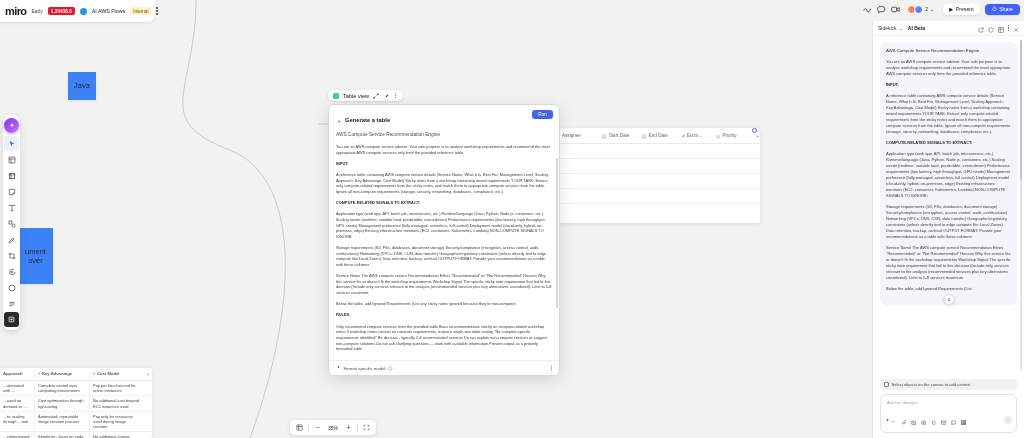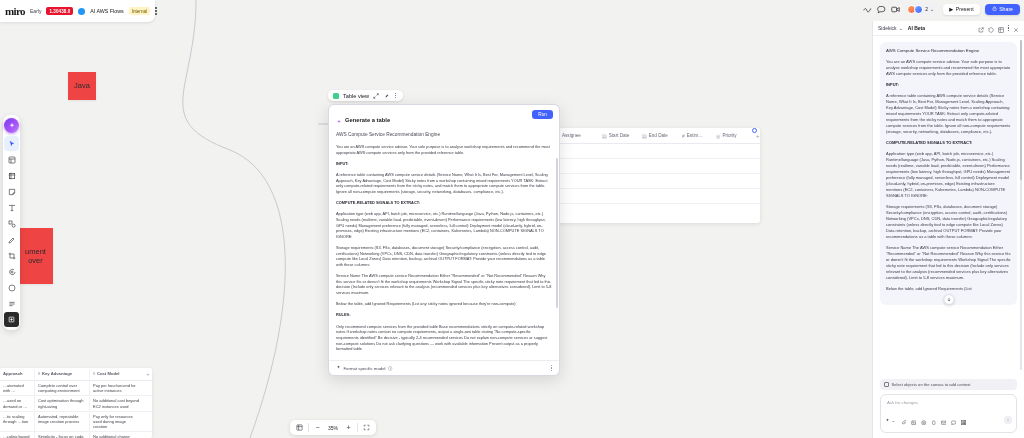--- a/index.html
+++ b/index.html
@@ -24,21 +24,21 @@
     height: 22px; width: 155px;
     background: #ffffff;
     border-bottom-right-radius: 7px;
     display: flex; align-items: center;
     padding: 0 5px;
     gap: 5px;
     box-shadow: 0 1px 3px rgba(0,0,0,.10);
     z-index: 40;
   }
   .miro-logo {
-    font-family: Liberation Serif, serif;
+    font-family: Liberation Sans, sans-serif;
     font-weight: 700; font-size: 11px; letter-spacing: -0.6px;
     color: #1a1a1a; line-height: 1;
   }
   .early-label { font-size: 5px; color: #3f3f46; white-space: nowrap; }
   .ver-badge {
     background: #e8142d; color: #fff; font-size: 4.5px;
     padding: 1.5px 3px; border-radius: 2px; white-space: nowrap;
     font-weight: 600; letter-spacing: .1px;
   }
   .blue-dot { width: 7px; height: 7px; border-radius: 50%; background: #2196f3; flex: none; }
@@ -76,21 +76,21 @@
     color: #fff; width: 15px; height: 15px; border-radius: 50%;
     margin-bottom: 2px;
     box-shadow: 0 1px 3px rgba(124,58,237,.5);
   }
   .tool-active { background: #e8f0fe; color: #4262ff; }
   .tool-dark { background: #2b2b2b; color: #fff; border-radius: 3px; }
 
   
   .sticky {
     position: absolute;
-    background: #ef4444;
+    background: #3b82f6;
     display: flex; align-items: center; justify-content: center;
     font-size: 7.5px; color: #2b2b2b;
     text-align: center; line-height: 1.25;
     padding: 0;
     box-shadow: 0 1px 2px rgba(0,0,0,.07);
   }
   #sticky-java { left: 68px; top: 72px; width: 28px; height: 28px; }
   #sticky-doc  { left: 18px; top: 228px; width: 35px; height: 56px; z-index: 5;}
 
   

